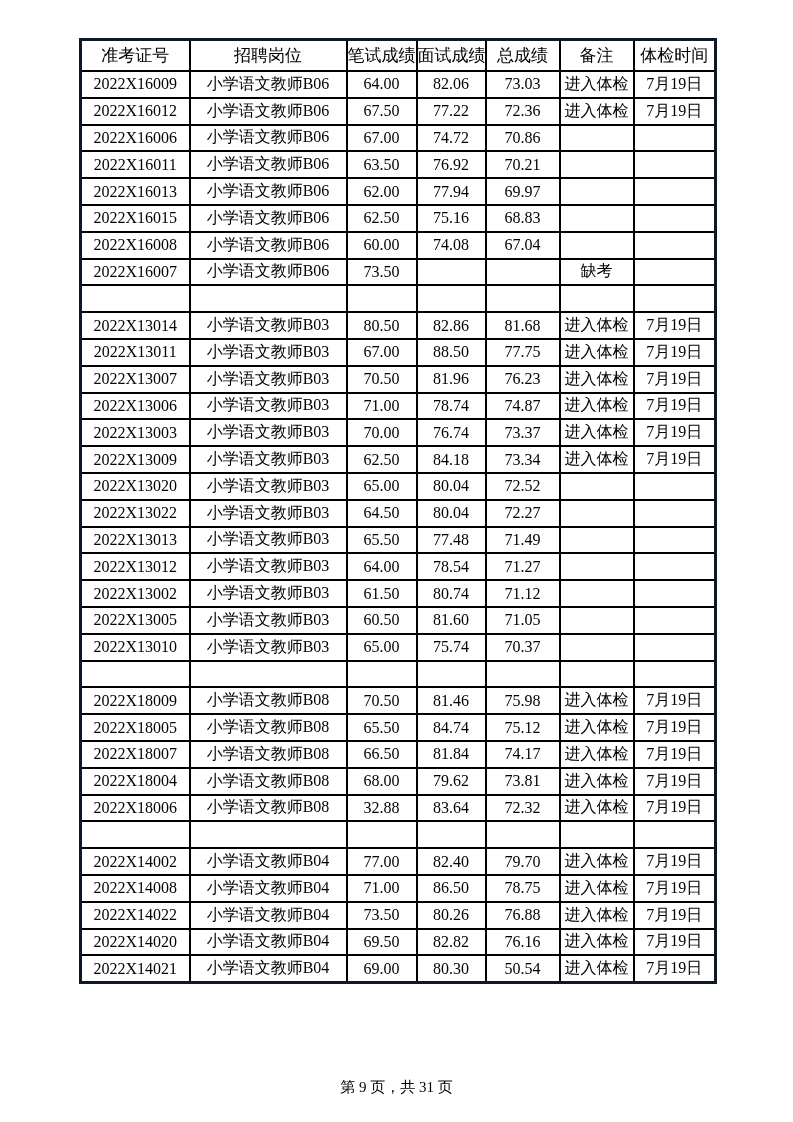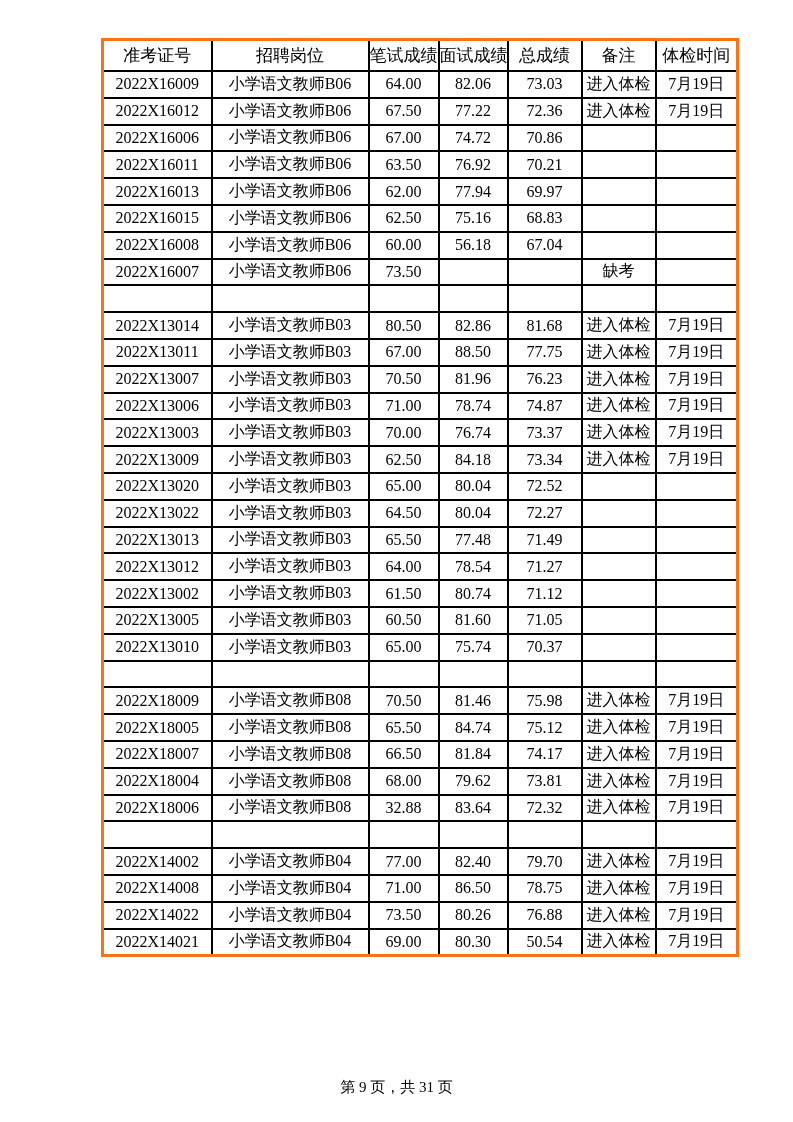--- a/index.html
+++ b/index.html
@@ -16,22 +16,21 @@
     color: #000000;
     overflow: hidden;
   }
   table.results {
     position: absolute;
     left: 79px;
     top: 38px;
     width: 637px;
     border-collapse: collapse;
     table-layout: fixed;
-    border: 3px solid #f97316;
-    margin-left: 22px;
+    border: 3px solid #0f172a;
   }
   table.results th,
   table.results td {
     border: 2px solid #000000;
     text-align: center;
     vertical-align: middle;
     padding: 0;
     overflow: hidden;
     white-space: nowrap;
   }
@@ -132,21 +131,21 @@
           <td>62.50</td>
           <td>75.16</td>
           <td>68.83</td>
           <td></td>
           <td></td>
         </tr>
         <tr>
           <td>2022X16008</td>
           <td>小学语文教师B06</td>
           <td>60.00</td>
-          <td>56.18</td>
+          <td>74.08</td>
           <td>67.04</td>
           <td></td>
           <td></td>
         </tr>
         <tr>
           <td>2022X16007</td>
           <td>小学语文教师B06</td>
           <td>73.50</td>
           <td></td>
           <td></td>
@@ -363,20 +362,29 @@
         <tr>
           <td>2022X14022</td>
           <td>小学语文教师B04</td>
           <td>73.50</td>
           <td>80.26</td>
           <td>76.88</td>
           <td>进入体检</td>
           <td>7月19日</td>
         </tr>
         <tr>
+          <td>2022X14020</td>
+          <td>小学语文教师B04</td>
+          <td>69.50</td>
+          <td>82.82</td>
+          <td>76.16</td>
+          <td>进入体检</td>
+          <td>7月19日</td>
+        </tr>
+        <tr>
           <td>2022X14021</td>
           <td>小学语文教师B04</td>
           <td>69.00</td>
           <td>80.30</td>
           <td>50.54</td>
           <td>进入体检</td>
           <td>7月19日</td>
         </tr>
       </tbody>
   </table>

